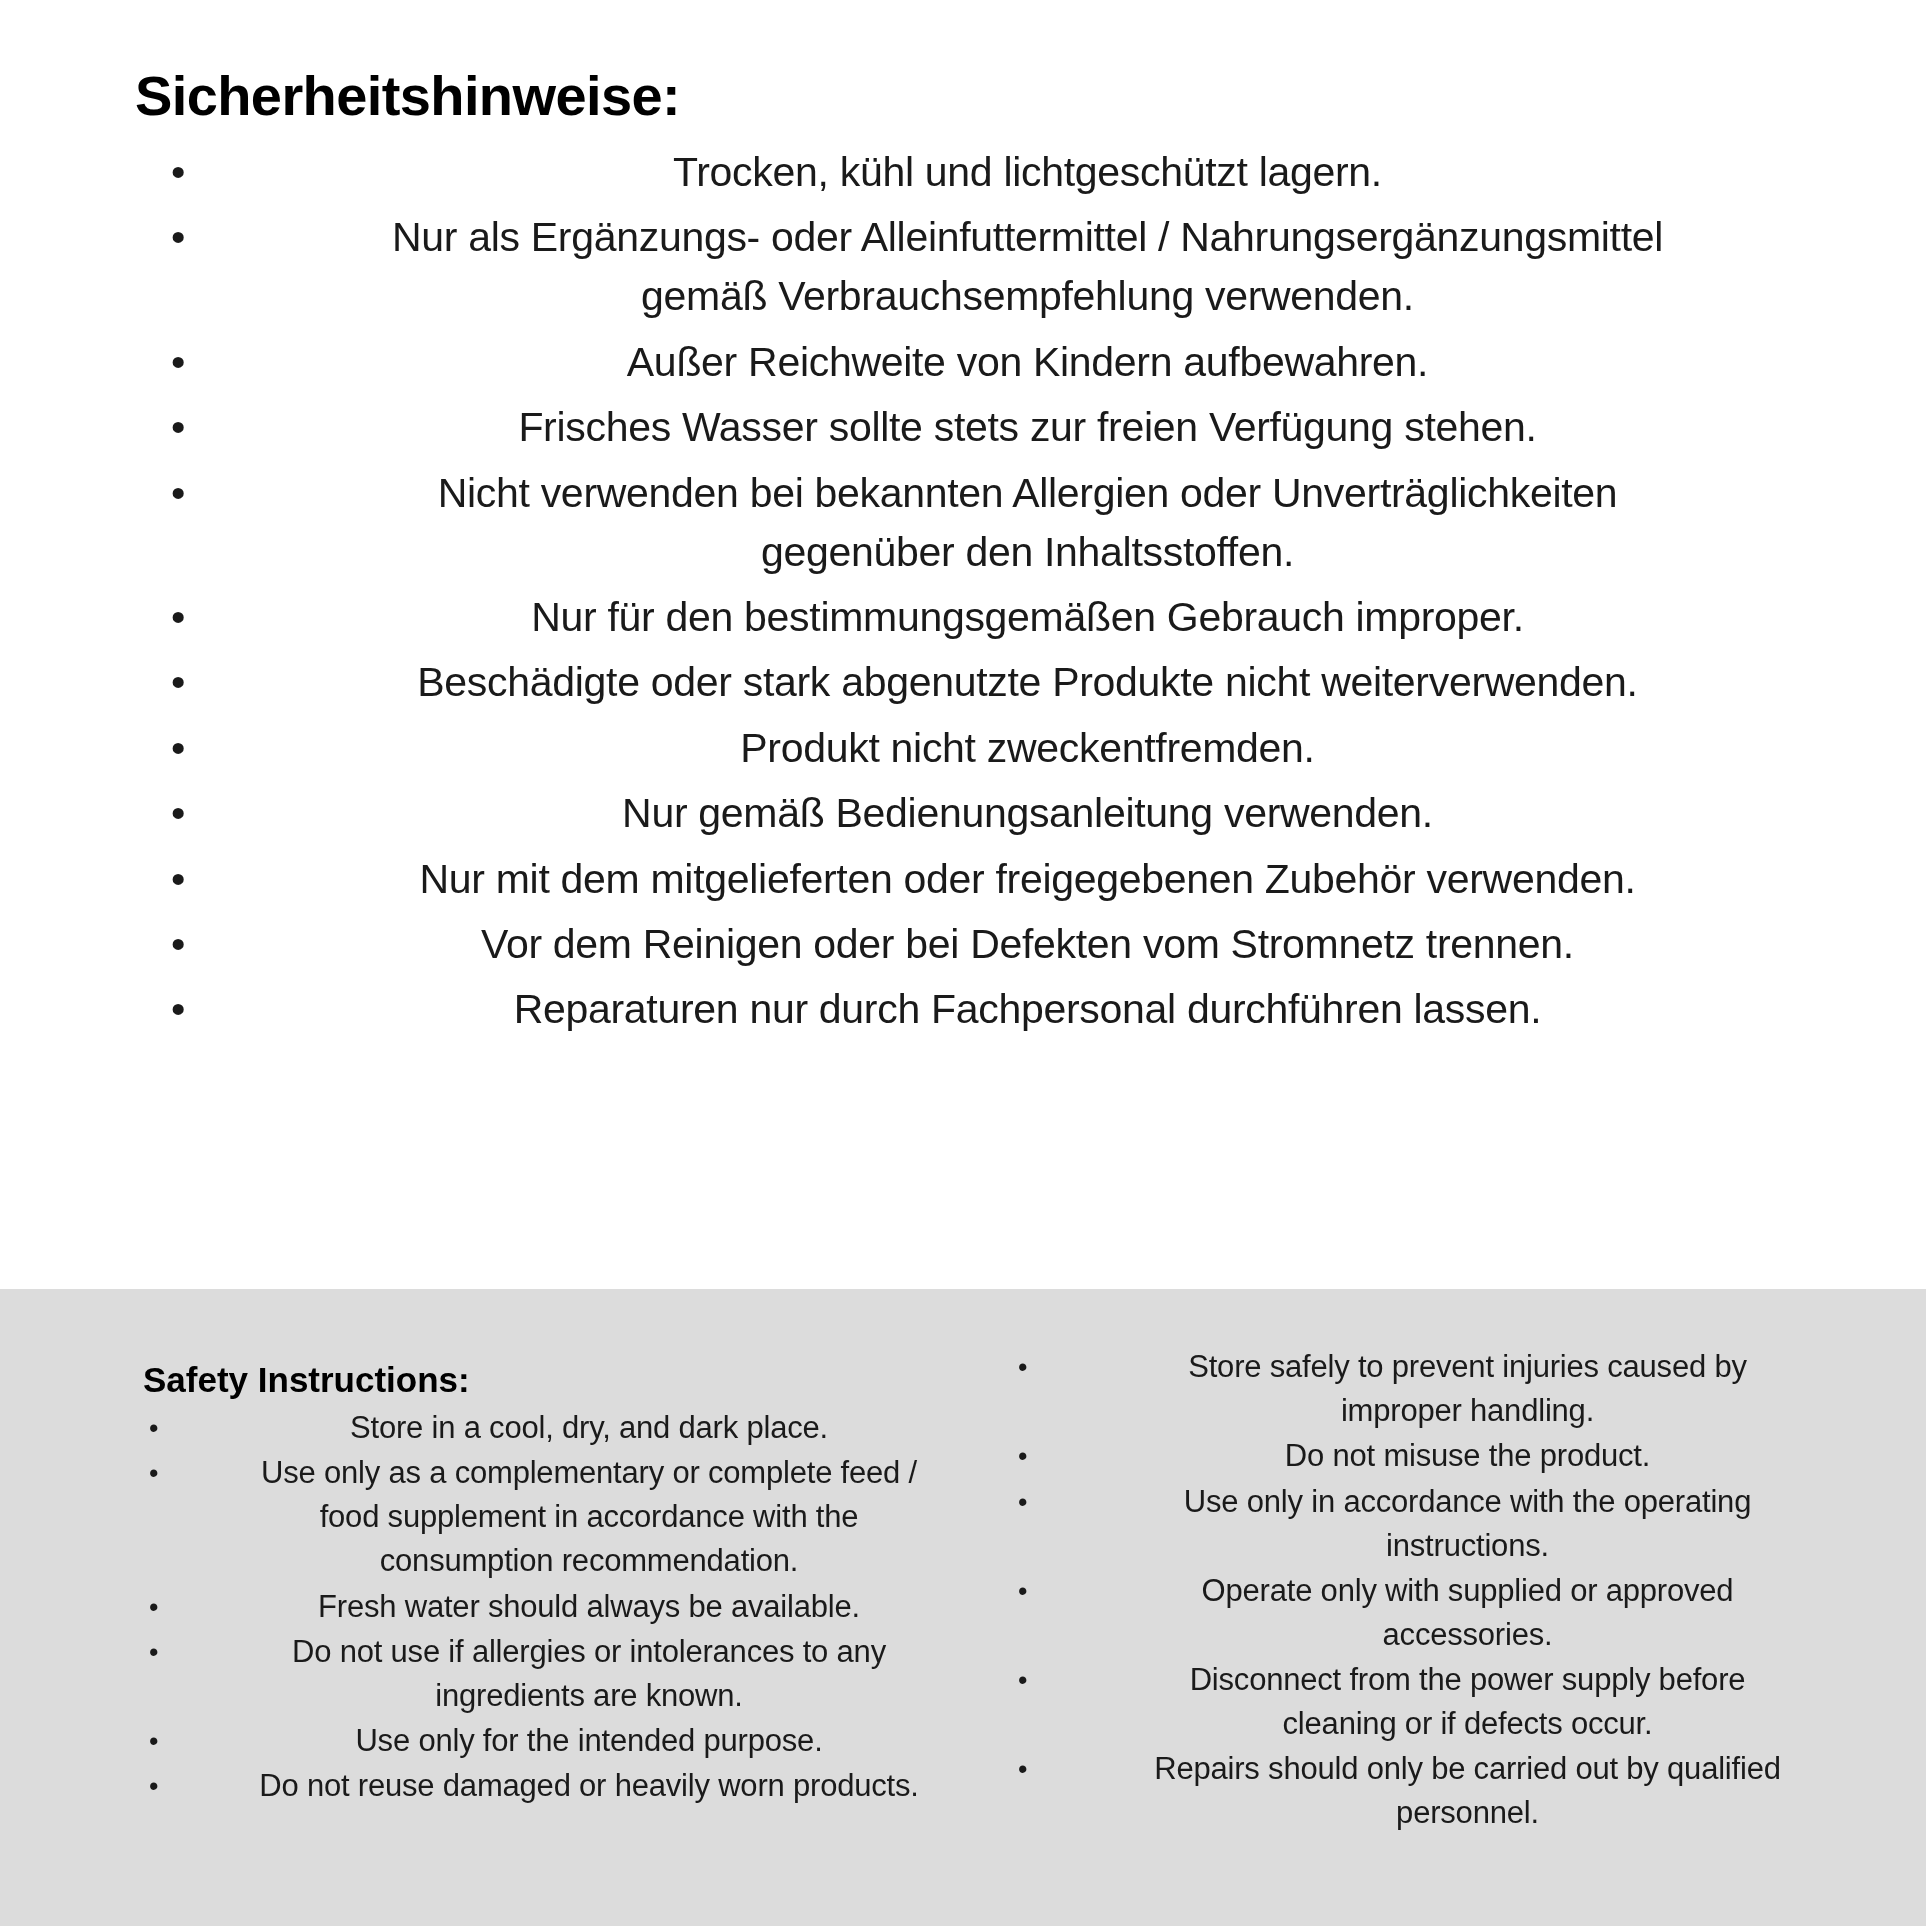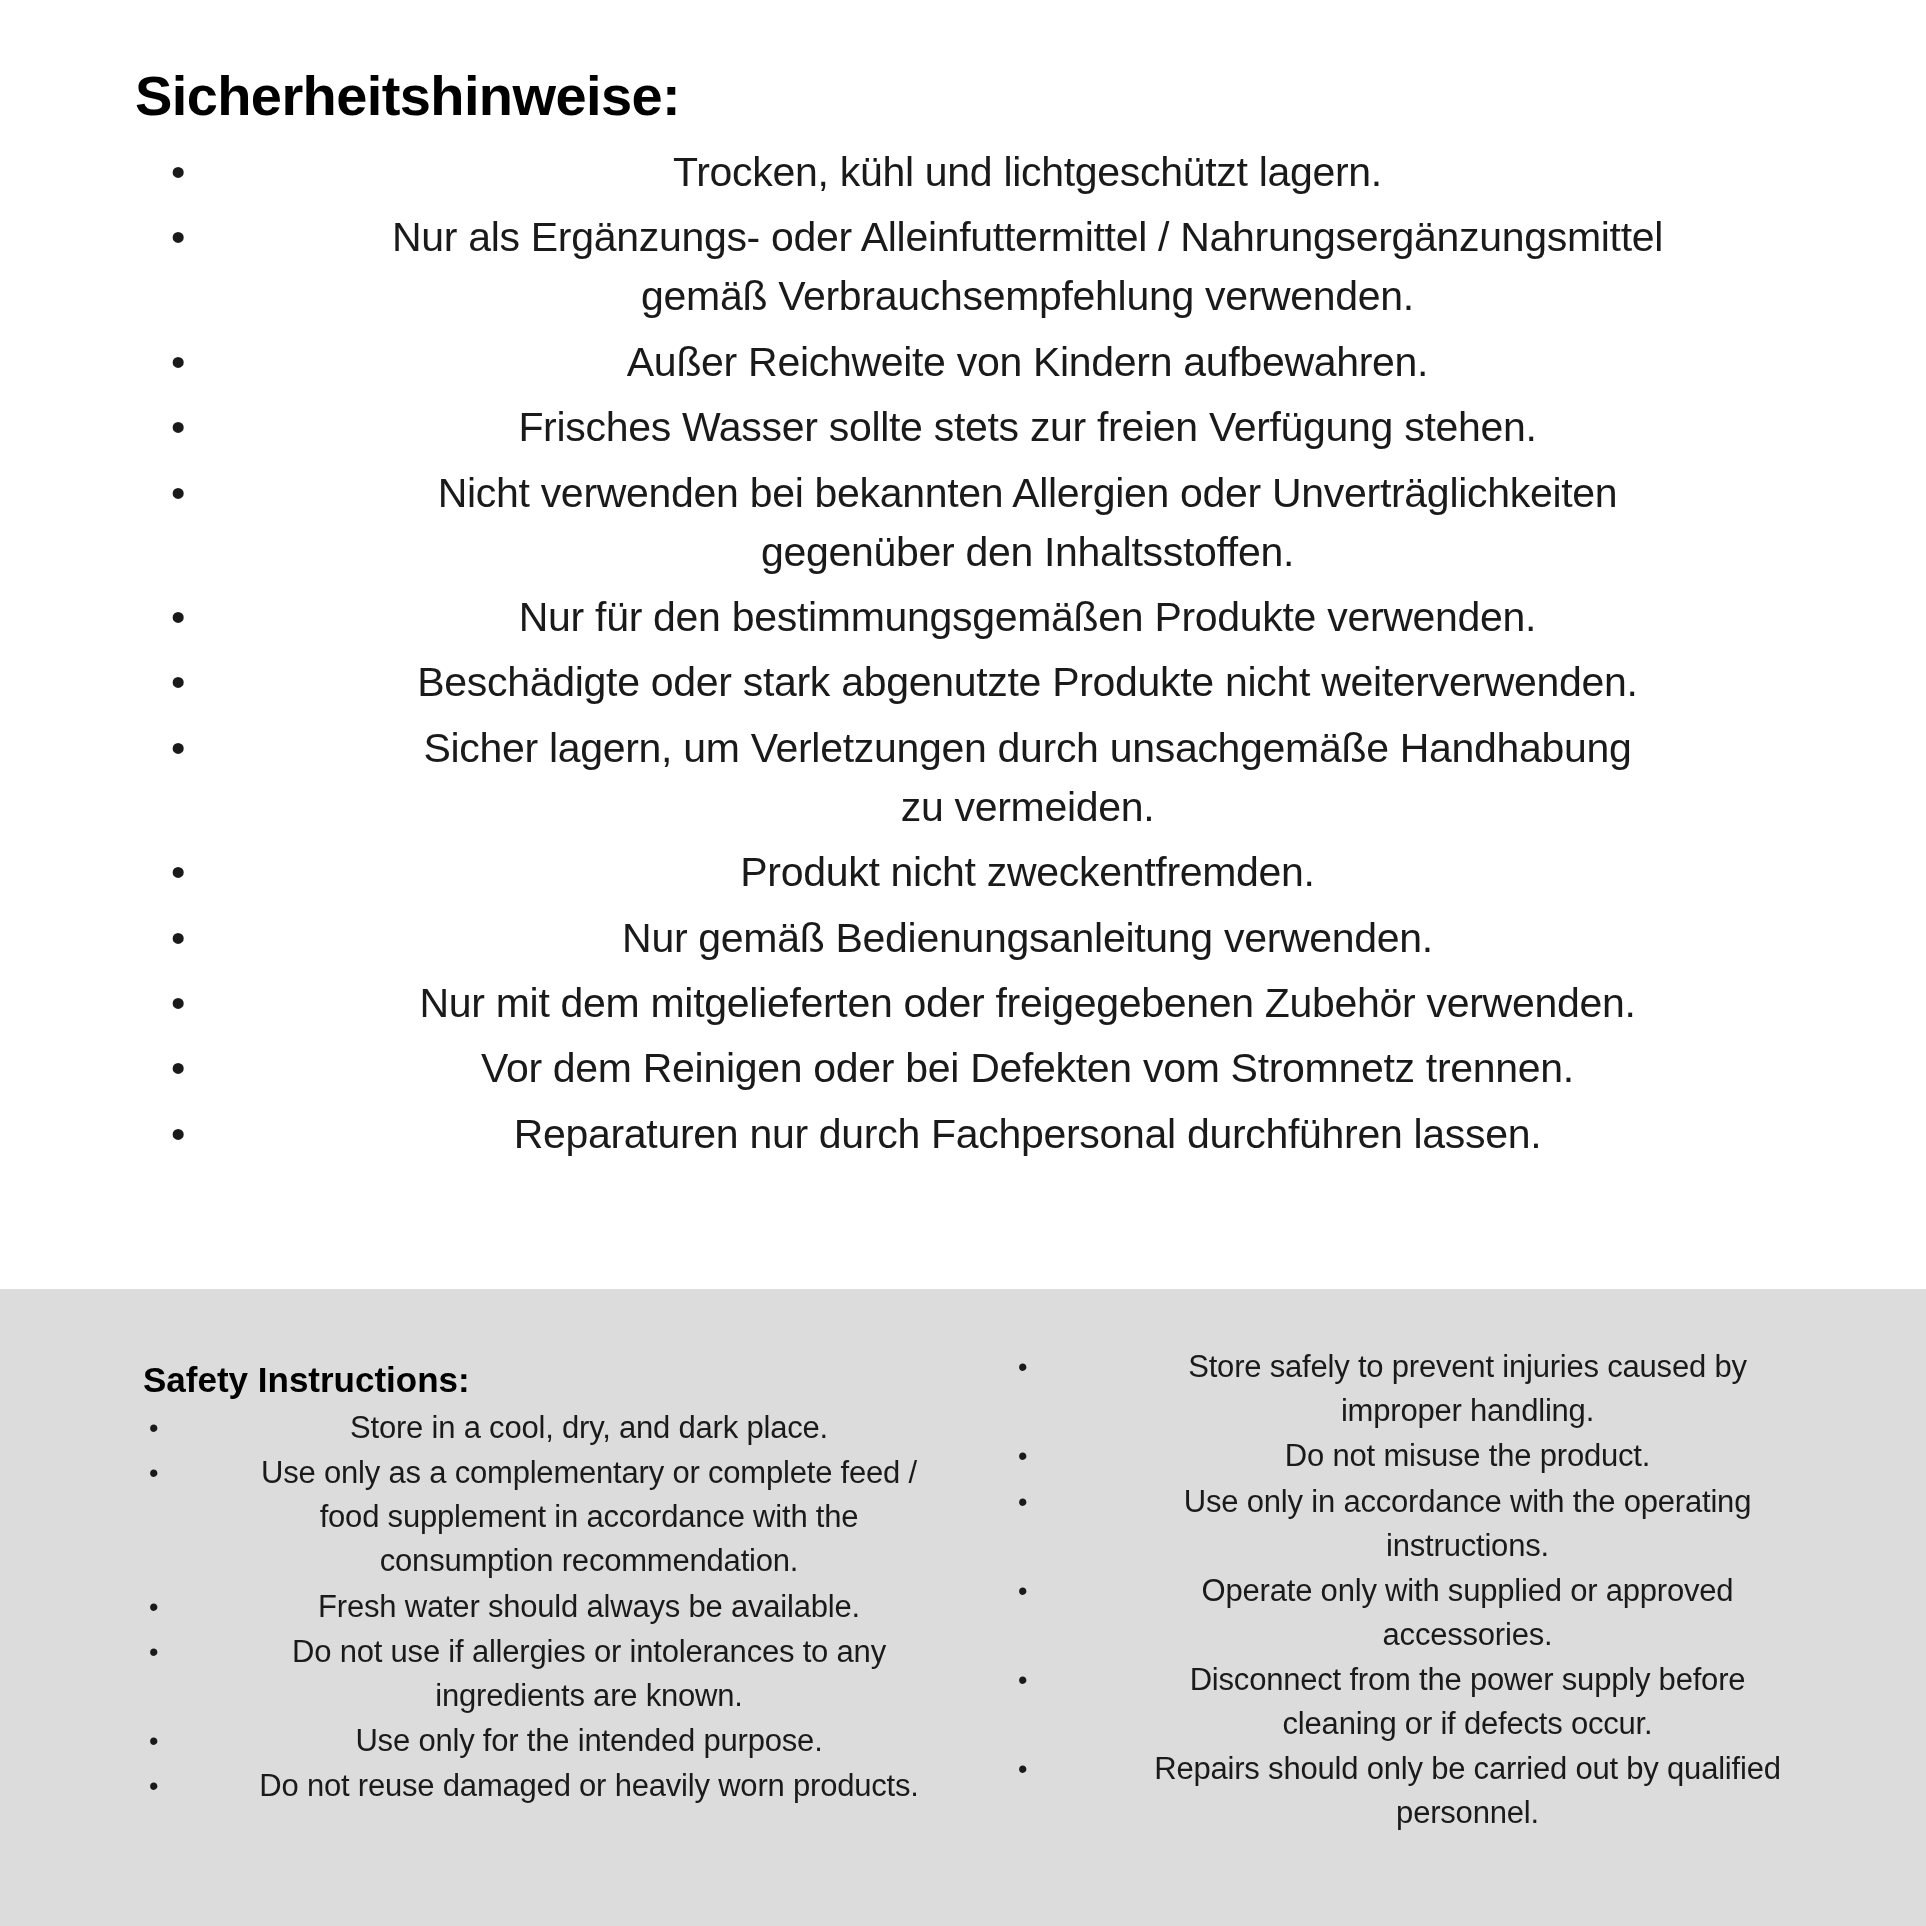--- a/index.html
+++ b/index.html
@@ -110,23 +110,22 @@
 <div id="canvas" style="--bg: #ffffff; --panel: #dcdcdc; --text: #1a1a1a; --heading: #000000;">
 
   <h1 class="de-title">Sicherheitshinweise:</h1>
 
   <ul class="bullets de-list">
       <li>Trocken, kühl und lichtgeschützt lagern.</li>
       <li>Nur als Ergänzungs- oder Alleinfuttermittel / Nahrungsergänzungsmittel<br>gemäß Verbrauchsempfehlung verwenden.</li>
       <li>Außer Reichweite von Kindern aufbewahren.</li>
       <li>Frisches Wasser sollte stets zur freien Verfügung stehen.</li>
       <li>Nicht verwenden bei bekannten Allergien oder Unverträglichkeiten<br>gegenüber den Inhaltsstoffen.</li>
-      <li>Nur für den bestimmungsgemäßen Produkte verwenden.</li>
+      <li>Nur für den bestimmungsgemäßen Gebrauch improper.</li>
       <li>Beschädigte oder stark abgenutzte Produkte nicht weiterverwenden.</li>
-      <li>Sicher lagern, um Verletzungen durch unsachgemäße Handhabung<br>zu vermeiden.</li>
       <li>Produkt nicht zweckentfremden.</li>
       <li>Nur gemäß Bedienungsanleitung verwenden.</li>
       <li>Nur mit dem mitgelieferten oder freigegebenen Zubehör verwenden.</li>
       <li>Vor dem Reinigen oder bei Defekten vom Stromnetz trennen.</li>
       <li>Reparaturen nur durch Fachpersonal durchführen lassen.</li>
     </ul>
 
   <div class="en-panel"></div>
 
   <h2 class="en-heading">Safety Instructions:</h2>

